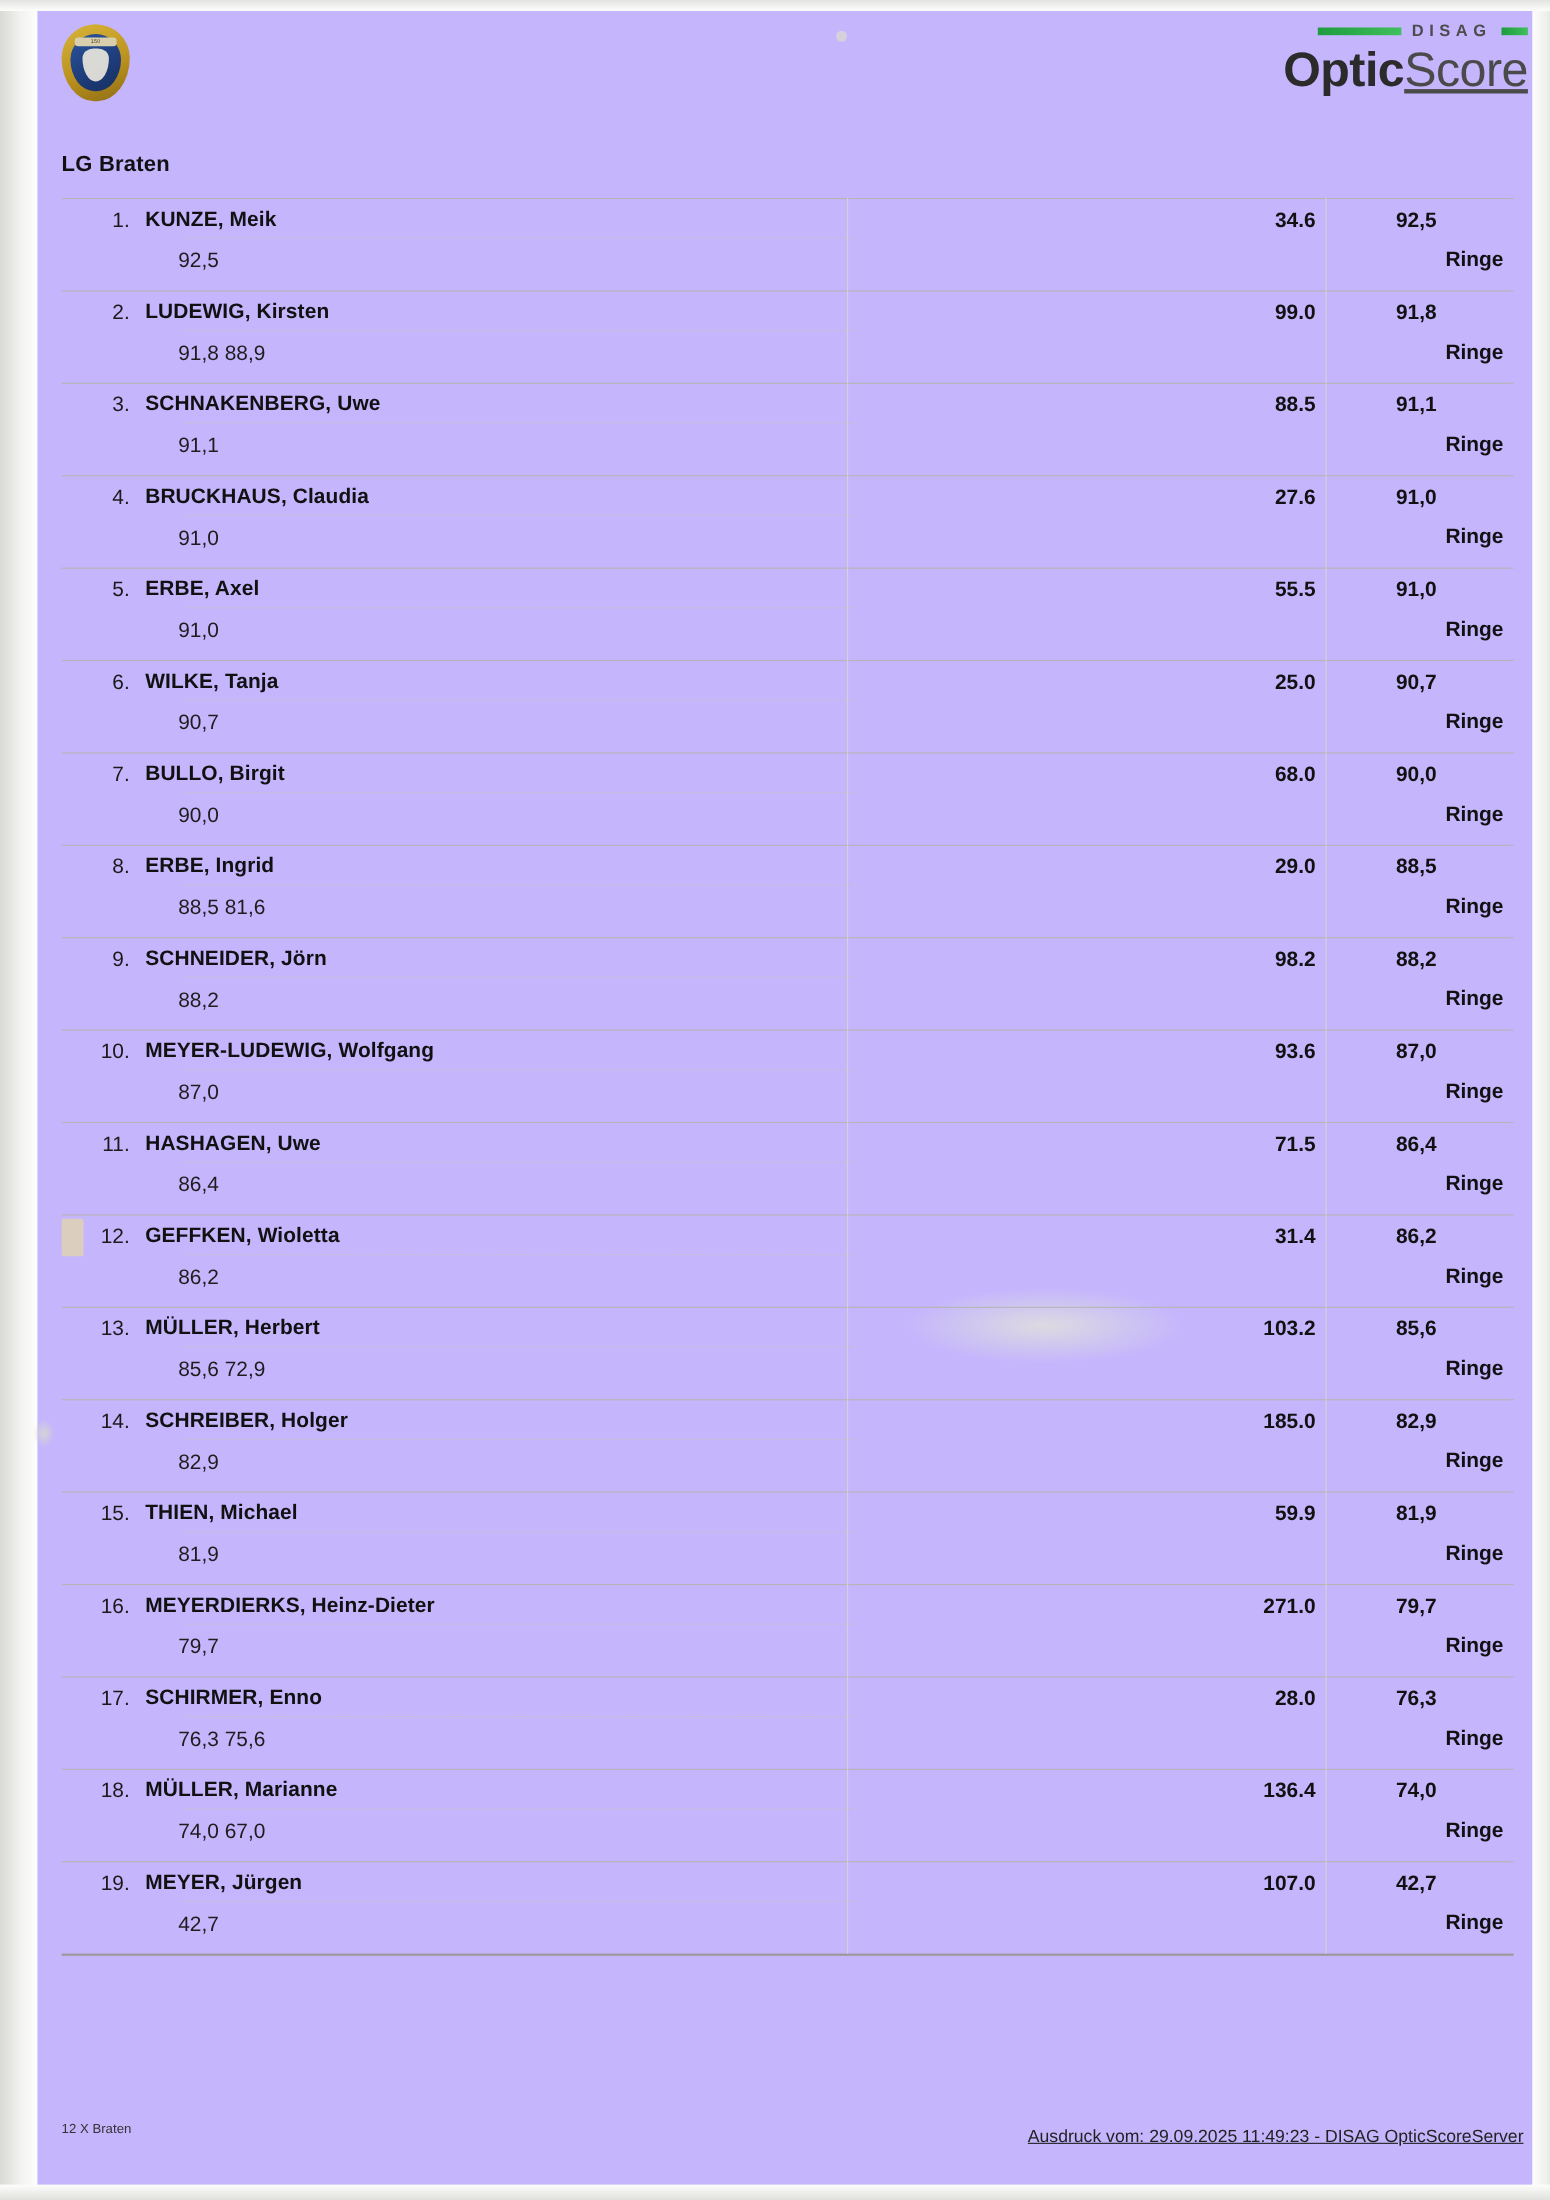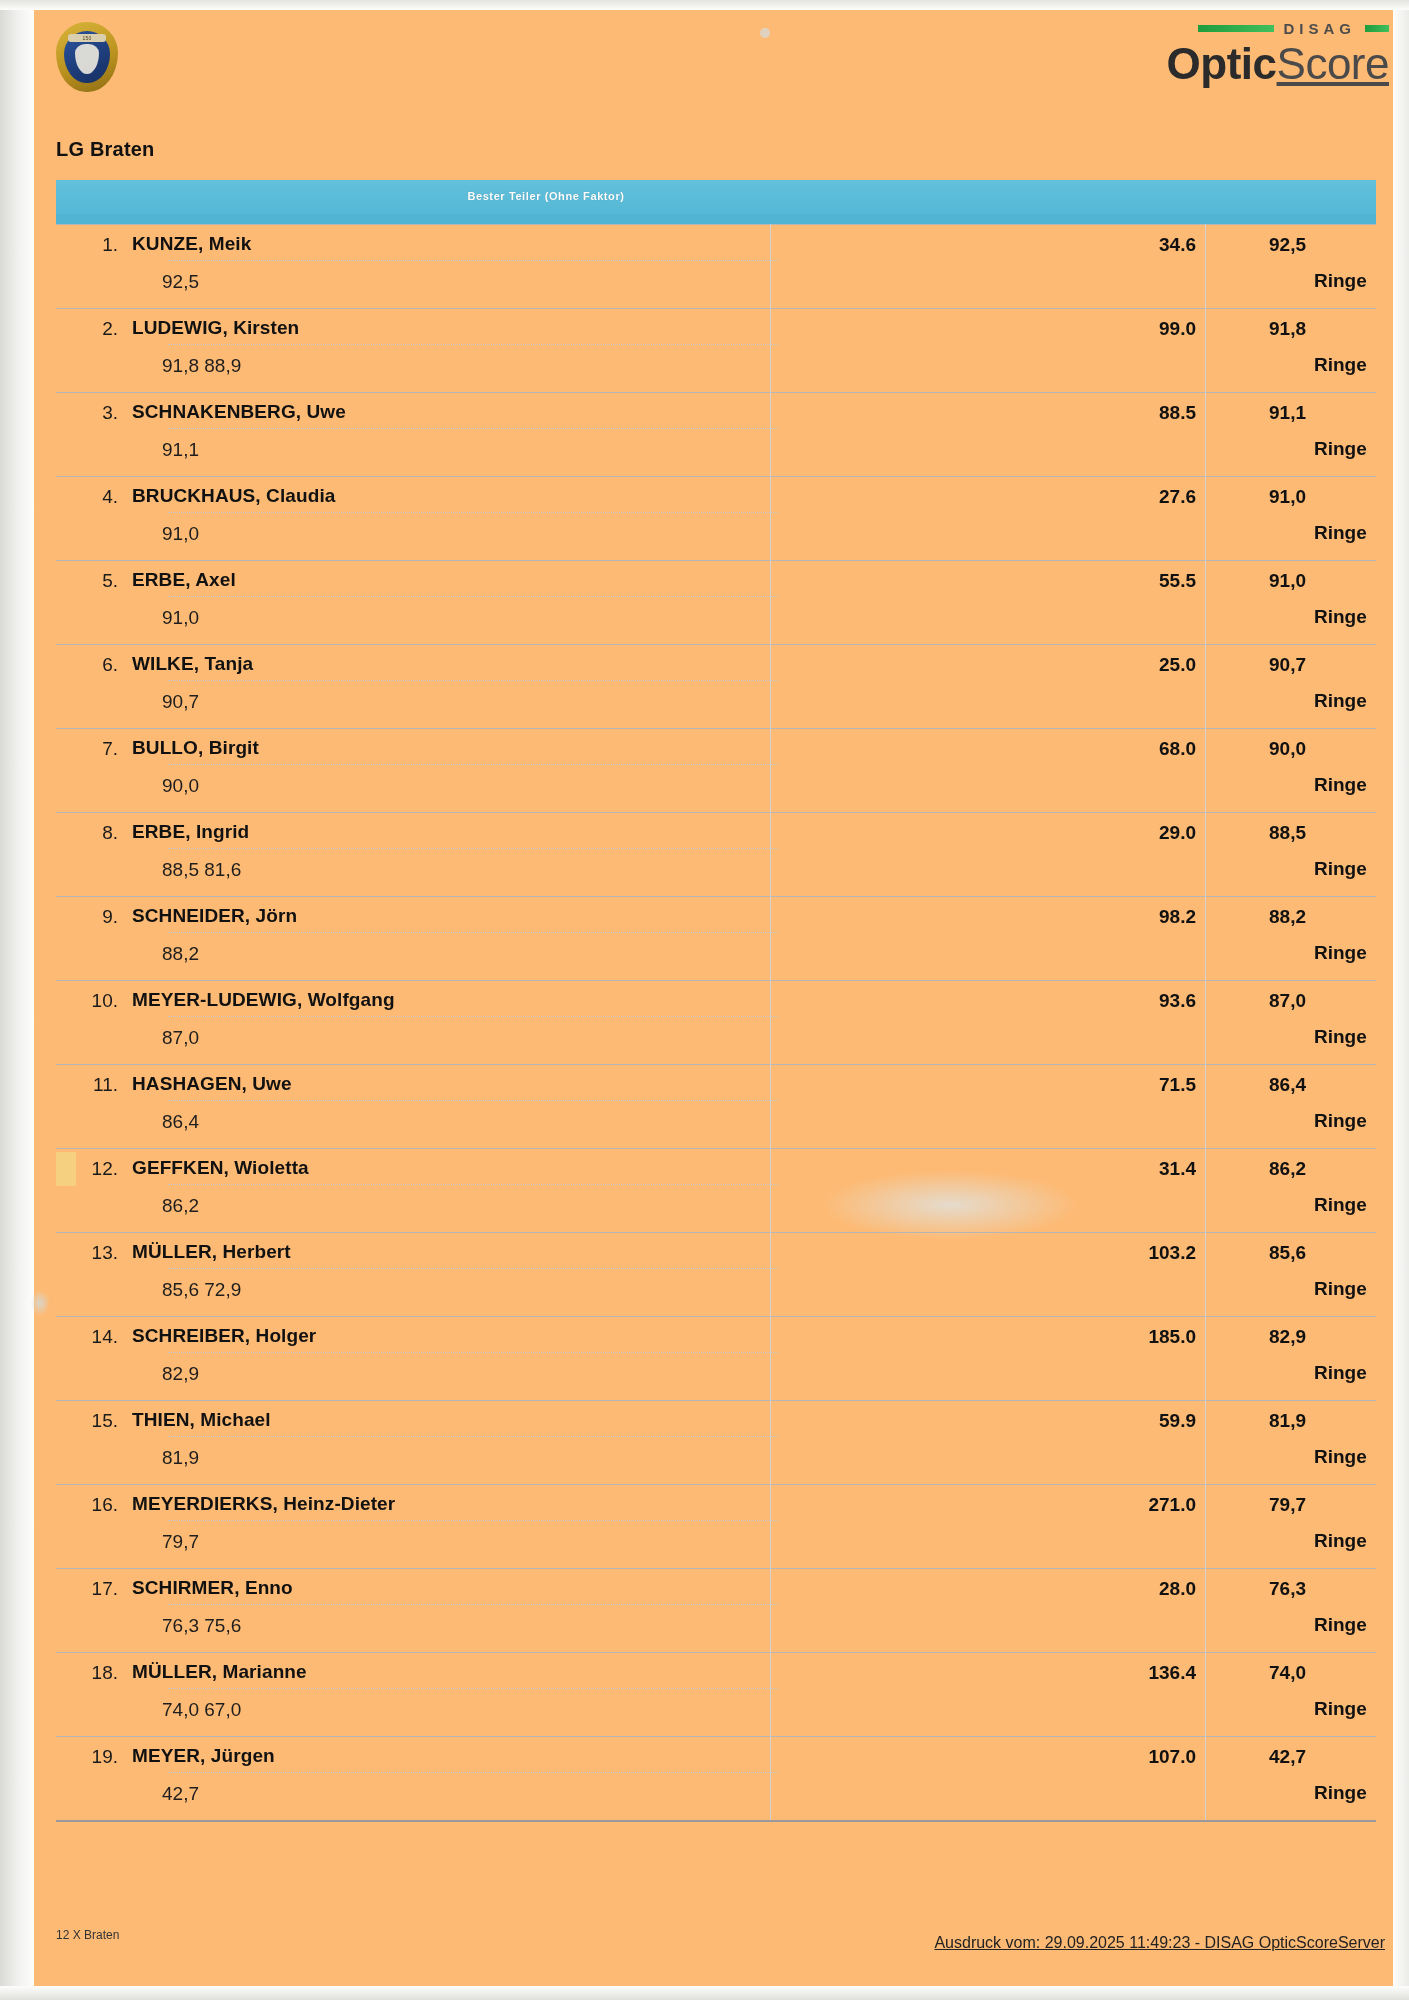--- a/index.html
+++ b/index.html
@@ -7,21 +7,21 @@
     padding: 0;
     background: #b9b9b9;
   }
   body {
     font-family: "Liberation Sans", sans-serif;
   }
   .page {
     position: relative;
     width: 1409px;
     height: 2000px;
-    background: #fdba74;
+    background: #c4b5fd;
     overflow: hidden;
     box-sizing: border-box;
   }
   
   .scan-left-edge {
     position: absolute;
     left: 0; top: 0;
     width: 34px; height: 2000px;
     background: linear-gradient(to right, #d9d9d6 0%, #f2f2f0 55%, #fdfdfc 100%);
   }
@@ -346,24 +346,20 @@
       <span class="brand-rule right"></span>
     </div>
     <div class="brand-main">
       <span class="b">Optic</span><span class="l">Score</span>
     </div>
   </div>
 
   <div class="page-title">LG Braten</div>
 
   <div class="table">
-    <div class="thead">
-      <div class="th-label">Bester Teiler (Ohne Faktor)</div>
-      <div class="th-sub"></div>
-    </div>
     <div class="tbody" id="tbody">
         <div class="row">
           <div class="rule-top"></div>
           <div class="rule-dots"></div>
           <div class="vline v1"></div>
           <div class="vline v2"></div>
           <div class="rank">1.</div>
           <div class="name">KUNZE, Meik</div>
           <div class="teiler">34.6</div>
           <div class="ringe-val">92,5</div>

